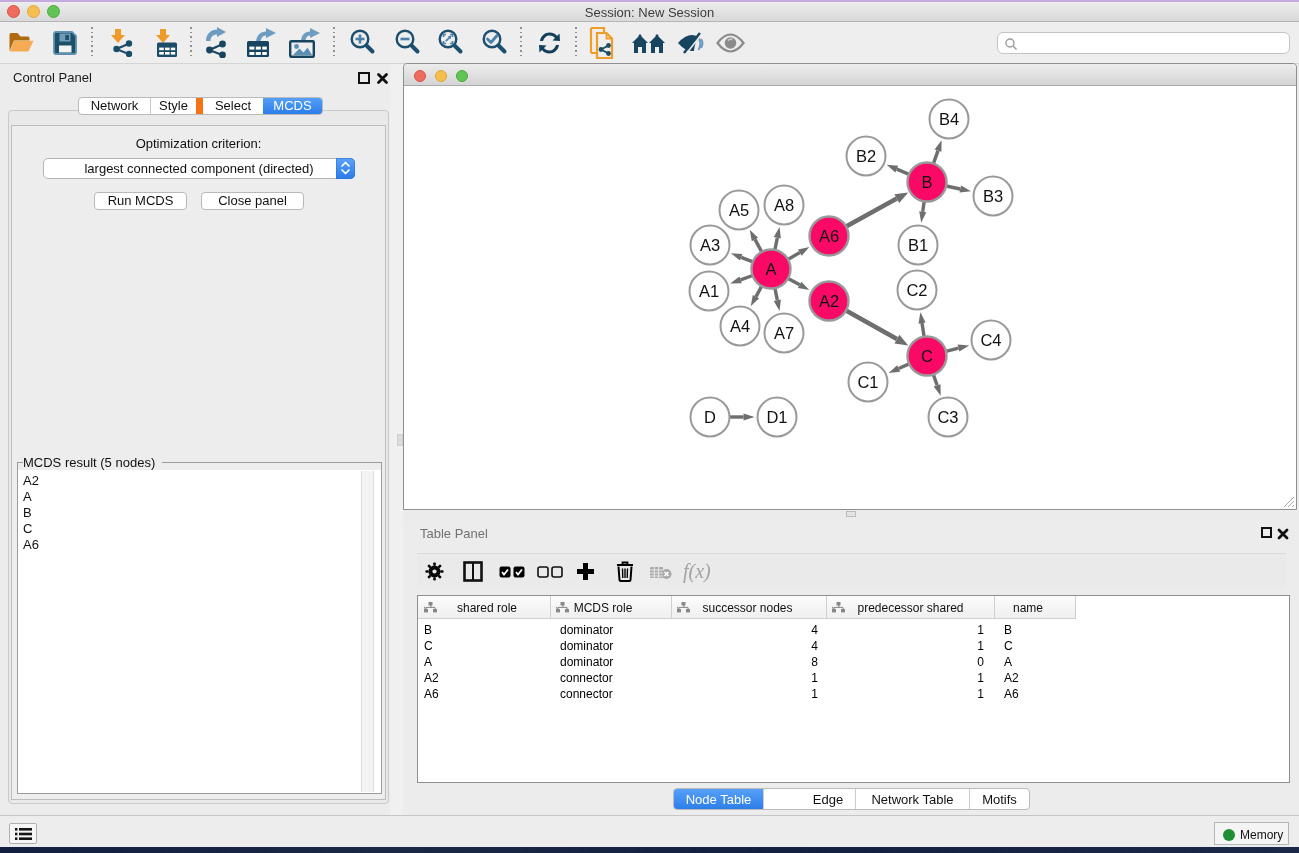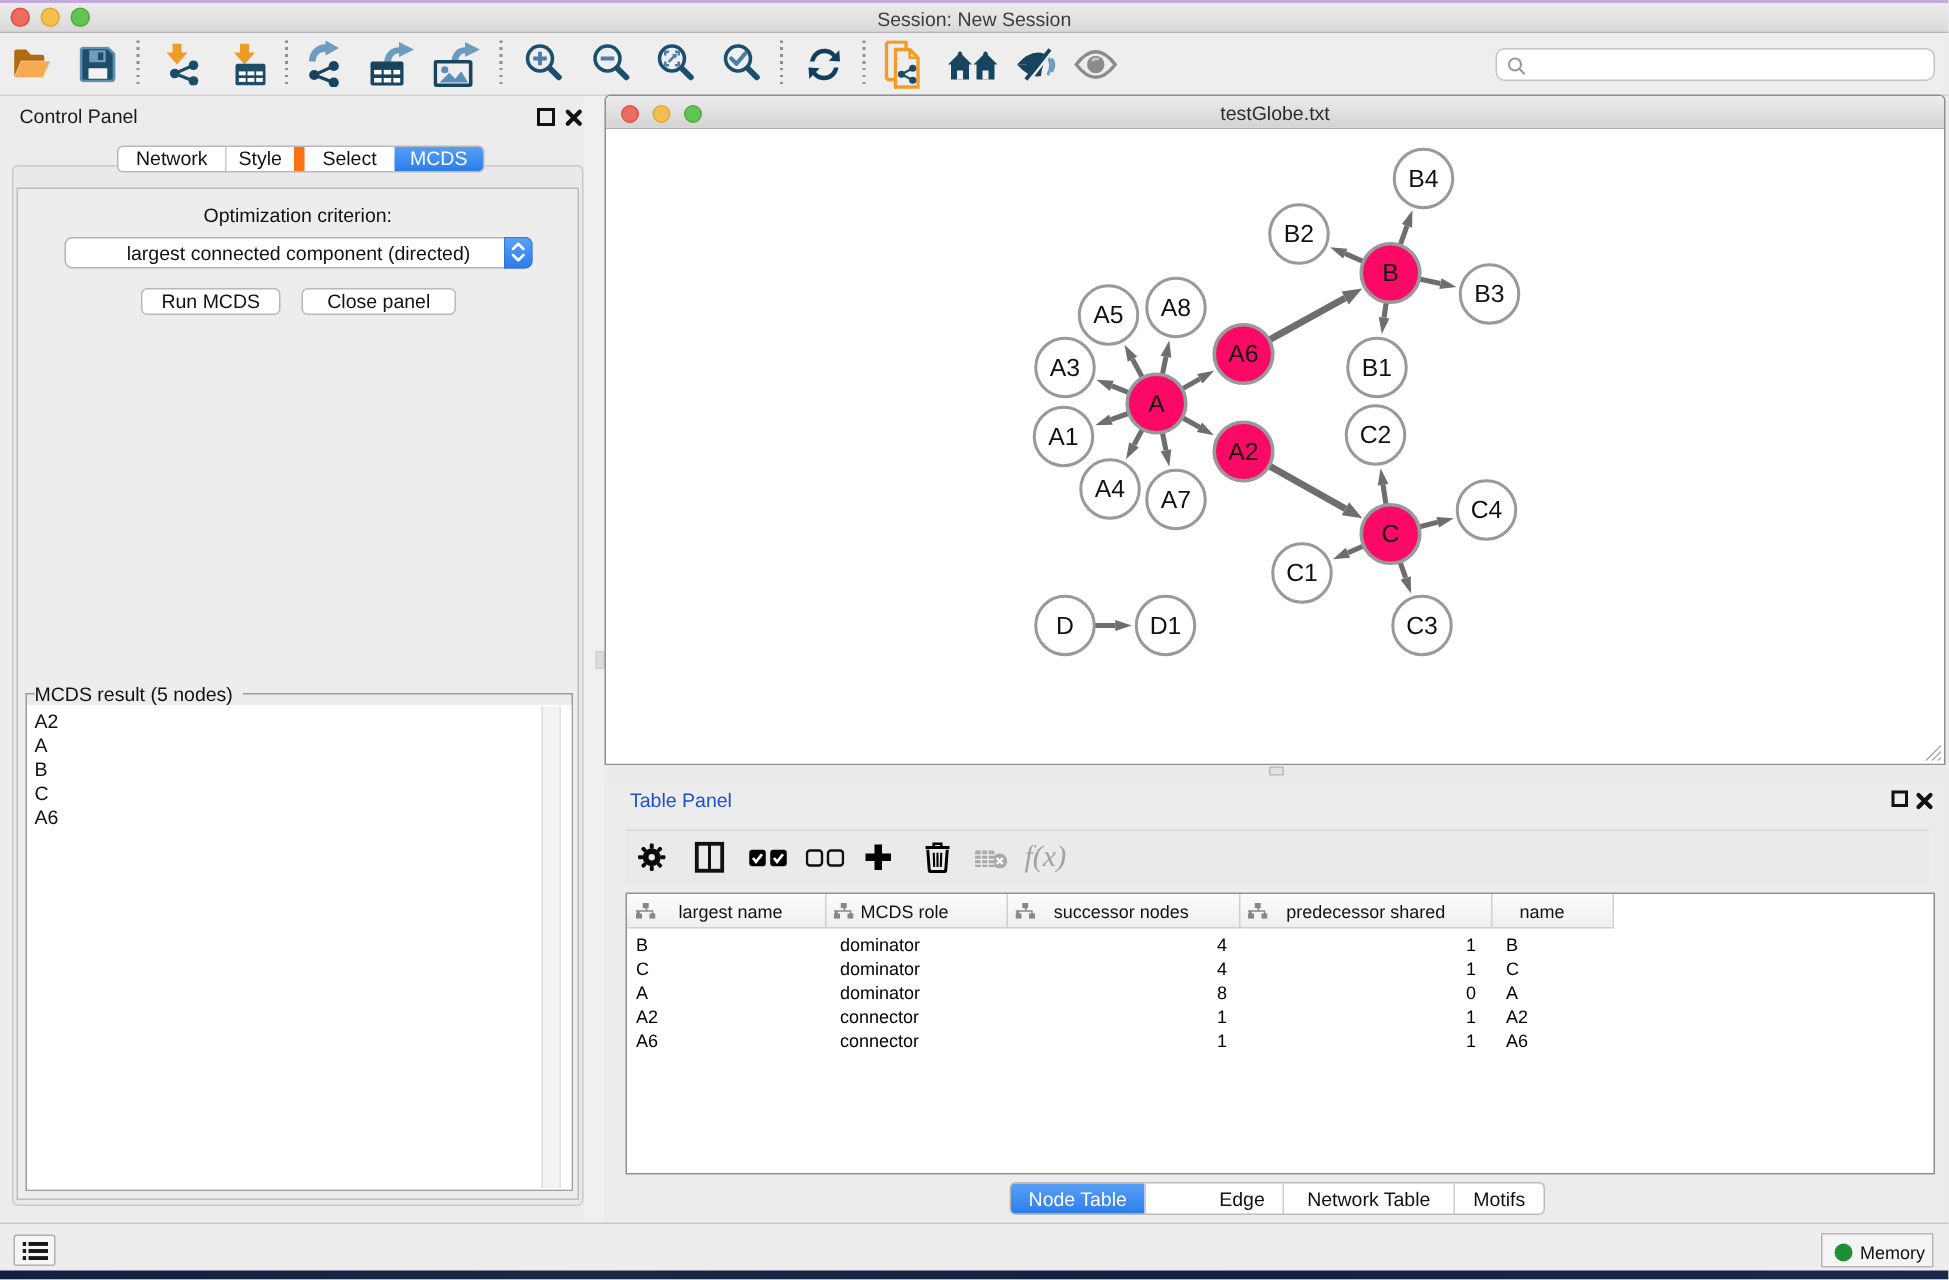--- a/index.html
+++ b/index.html
@@ -211,21 +211,20 @@
   <div class="abs" style="left:361px;top:407px;width:13px;height:321px;background:#f3f3f3;border-left:1px solid #dedede;border-right:1px solid #dedede;"></div>
 </div>
 <div class="abs" style="left:390px;top:64px;width:13px;height:753px;background:#f0f0f0;"></div>
 <div class="abs" style="left:397px;top:434px;width:6px;height:12px;background:#dcdcdc;border:1px solid #cfcfcf;"></div>
 
 <div class="abs" id="netwin" style="left:403px;top:63px;width:894px;height:447px;background:#fff;border:1px solid #8f8f8f;border-radius:4px 4px 0 0;">
   <div style="height:22px;background:linear-gradient(#ececec,#d4d4d4);border-bottom:1px solid #ababab;position:relative;border-radius:4px 4px 0 0;">
     <div class="abs" style="left:10px;top:6px;width:12px;height:12px;border-radius:50%;background:#ed6b5f;border:0.5px solid #dc5147;"></div>
     <div class="abs" style="left:31px;top:6px;width:12px;height:12px;border-radius:50%;background:#f5bf4f;border:0.5px solid #dfa63c;"></div>
     <div class="abs" style="left:52px;top:6px;width:12px;height:12px;border-radius:50%;background:#61c555;border:0.5px solid #51a83e;"></div>
-    <div style="text-align:center;font-size:13px;color:#2b2b2b;padding-top:4px;">testGlobe.txt</div>
   </div>
   <div id="graph" style="position:relative;width:892px;height:423px;background:#fff;overflow:hidden;">
 <svg class="abs" style="left:0;top:0;" width="894" height="423" viewBox="0 0 894 423">
 <line x1="357.7" y1="165.9" x2="351.0" y2="153.4" stroke="#6e6e6e" stroke-width="3.4"></line>
 <polygon points="345.7,143.8 354.1,151.7 347.8,155.2" fill="#6e6e6e"></polygon>
 <line x1="370.9" y1="163.9" x2="373.3" y2="151.8" stroke="#6e6e6e" stroke-width="3.4"></line>
 <polygon points="375.5,141.0 376.9,152.5 369.8,151.1" fill="#6e6e6e"></polygon>
 <line x1="348.9" y1="175.9" x2="337.2" y2="171.3" stroke="#6e6e6e" stroke-width="3.4"></line>
 <polygon points="326.9,167.2 338.5,167.9 335.9,174.6" fill="#6e6e6e"></polygon>
 <line x1="348.6" y1="189.5" x2="336.6" y2="193.8" stroke="#6e6e6e" stroke-width="3.4"></line>
@@ -305,21 +304,21 @@
 </svg>  
       <svg class="abs" style="right:1px;bottom:1px;" width="12" height="12" viewBox="0 0 12 12">
         <path d="M11 1 L1 11 M11 5 L5 11 M11 9 L9 11" stroke="#a9a9a9" stroke-width="1"></path>
       </svg>
   </div>
 </div>
 
 <div class="abs" style="left:846px;top:511px;width:10px;height:6px;background:#e2e2e2;border:1px solid #bdbdbd;"></div>
 
 <div class="abs" id="tpanel" style="left:403px;top:522px;width:896px;height:295px;background:#ececec;">
-  <div style="font-size:13px;color:#1d4ed8;padding:4px 0 0 17px;">Table Panel</div>
+  <div style="font-size:13px;color:#737373;padding:4px 0 0 17px;">Table Panel</div>
   <div class="abs" style="left:858px;top:5px;width:11px;height:11px;border:2px solid #111;"></div>
   <svg class="abs" style="left:874px;top:6px;" width="12" height="12" viewBox="0 0 12 12">
       <path d="M2 2 L10 10 M10 2 L2 10" stroke="#111" stroke-width="2.8" stroke-linecap="round"></path>
     </svg>
 
   <div class="abs" style="left:14px;top:31px;width:869px;height:36px;background:#eaeaea;border-top:1px solid #d9d9d9;"></div>
 
   <svg class="abs" style="left:22px;top:40px;" width="19" height="19" viewBox="0 0 19 19">
     <g fill="#0a0a0a">
         <rect x="8.2" y="0.4" width="2.6" height="3.4" rx="0.8" transform="rotate(0 9.5 9.5)"></rect>
@@ -387,21 +386,21 @@
   <div class="abs" style="left:14px;top:73px;width:873px;height:188px;background:#fff;border:1px solid #8f8f8f;">
     <div style="height:23px;border-bottom:1px solid #cfcfcf;position:relative;font-size:12px;color:#111;background:linear-gradient(#fcfcfc,#efefef);width:658px;border-right:1px solid #cfcfcf;">
       <svg class="abs" style="left:6px;top:6px" width="13" height="11" viewBox="0 0 13 11">
           <g fill="#888">
             <rect x="4.5" y="0" width="4" height="3.4"></rect>
             <rect x="0" y="7" width="4" height="3.4"></rect>
             <rect x="9" y="7" width="4" height="3.4"></rect>
             <path d="M6 3.4 h1 v2 h-5 v1.8 h-1 v-1.8 h-1 M6 5.4 h5 v1.8 h1" stroke="#888" fill="none"></path>
           </g>
         </svg>
-      <div class="abs" style="left:14px;top:5px;width:110px;text-align:center;">largest name</div>
+      <div class="abs" style="left:14px;top:5px;width:110px;text-align:center;">shared role</div>
       <div class="abs" style="left:132px;top:0;width:0;height:23px;border-left:1px solid #cfcfcf;"></div>
       <svg class="abs" style="left:138px;top:6px" width="13" height="11" viewBox="0 0 13 11">
           <g fill="#888">
             <rect x="4.5" y="0" width="4" height="3.4"></rect>
             <rect x="0" y="7" width="4" height="3.4"></rect>
             <rect x="9" y="7" width="4" height="3.4"></rect>
             <path d="M6 3.4 h1 v2 h-5 v1.8 h-1 v-1.8 h-1 M6 5.4 h5 v1.8 h1" stroke="#888" fill="none"></path>
           </g>
         </svg>
       <div class="abs" style="left:142px;top:5px;width:86px;text-align:center;">MCDS role</div>

